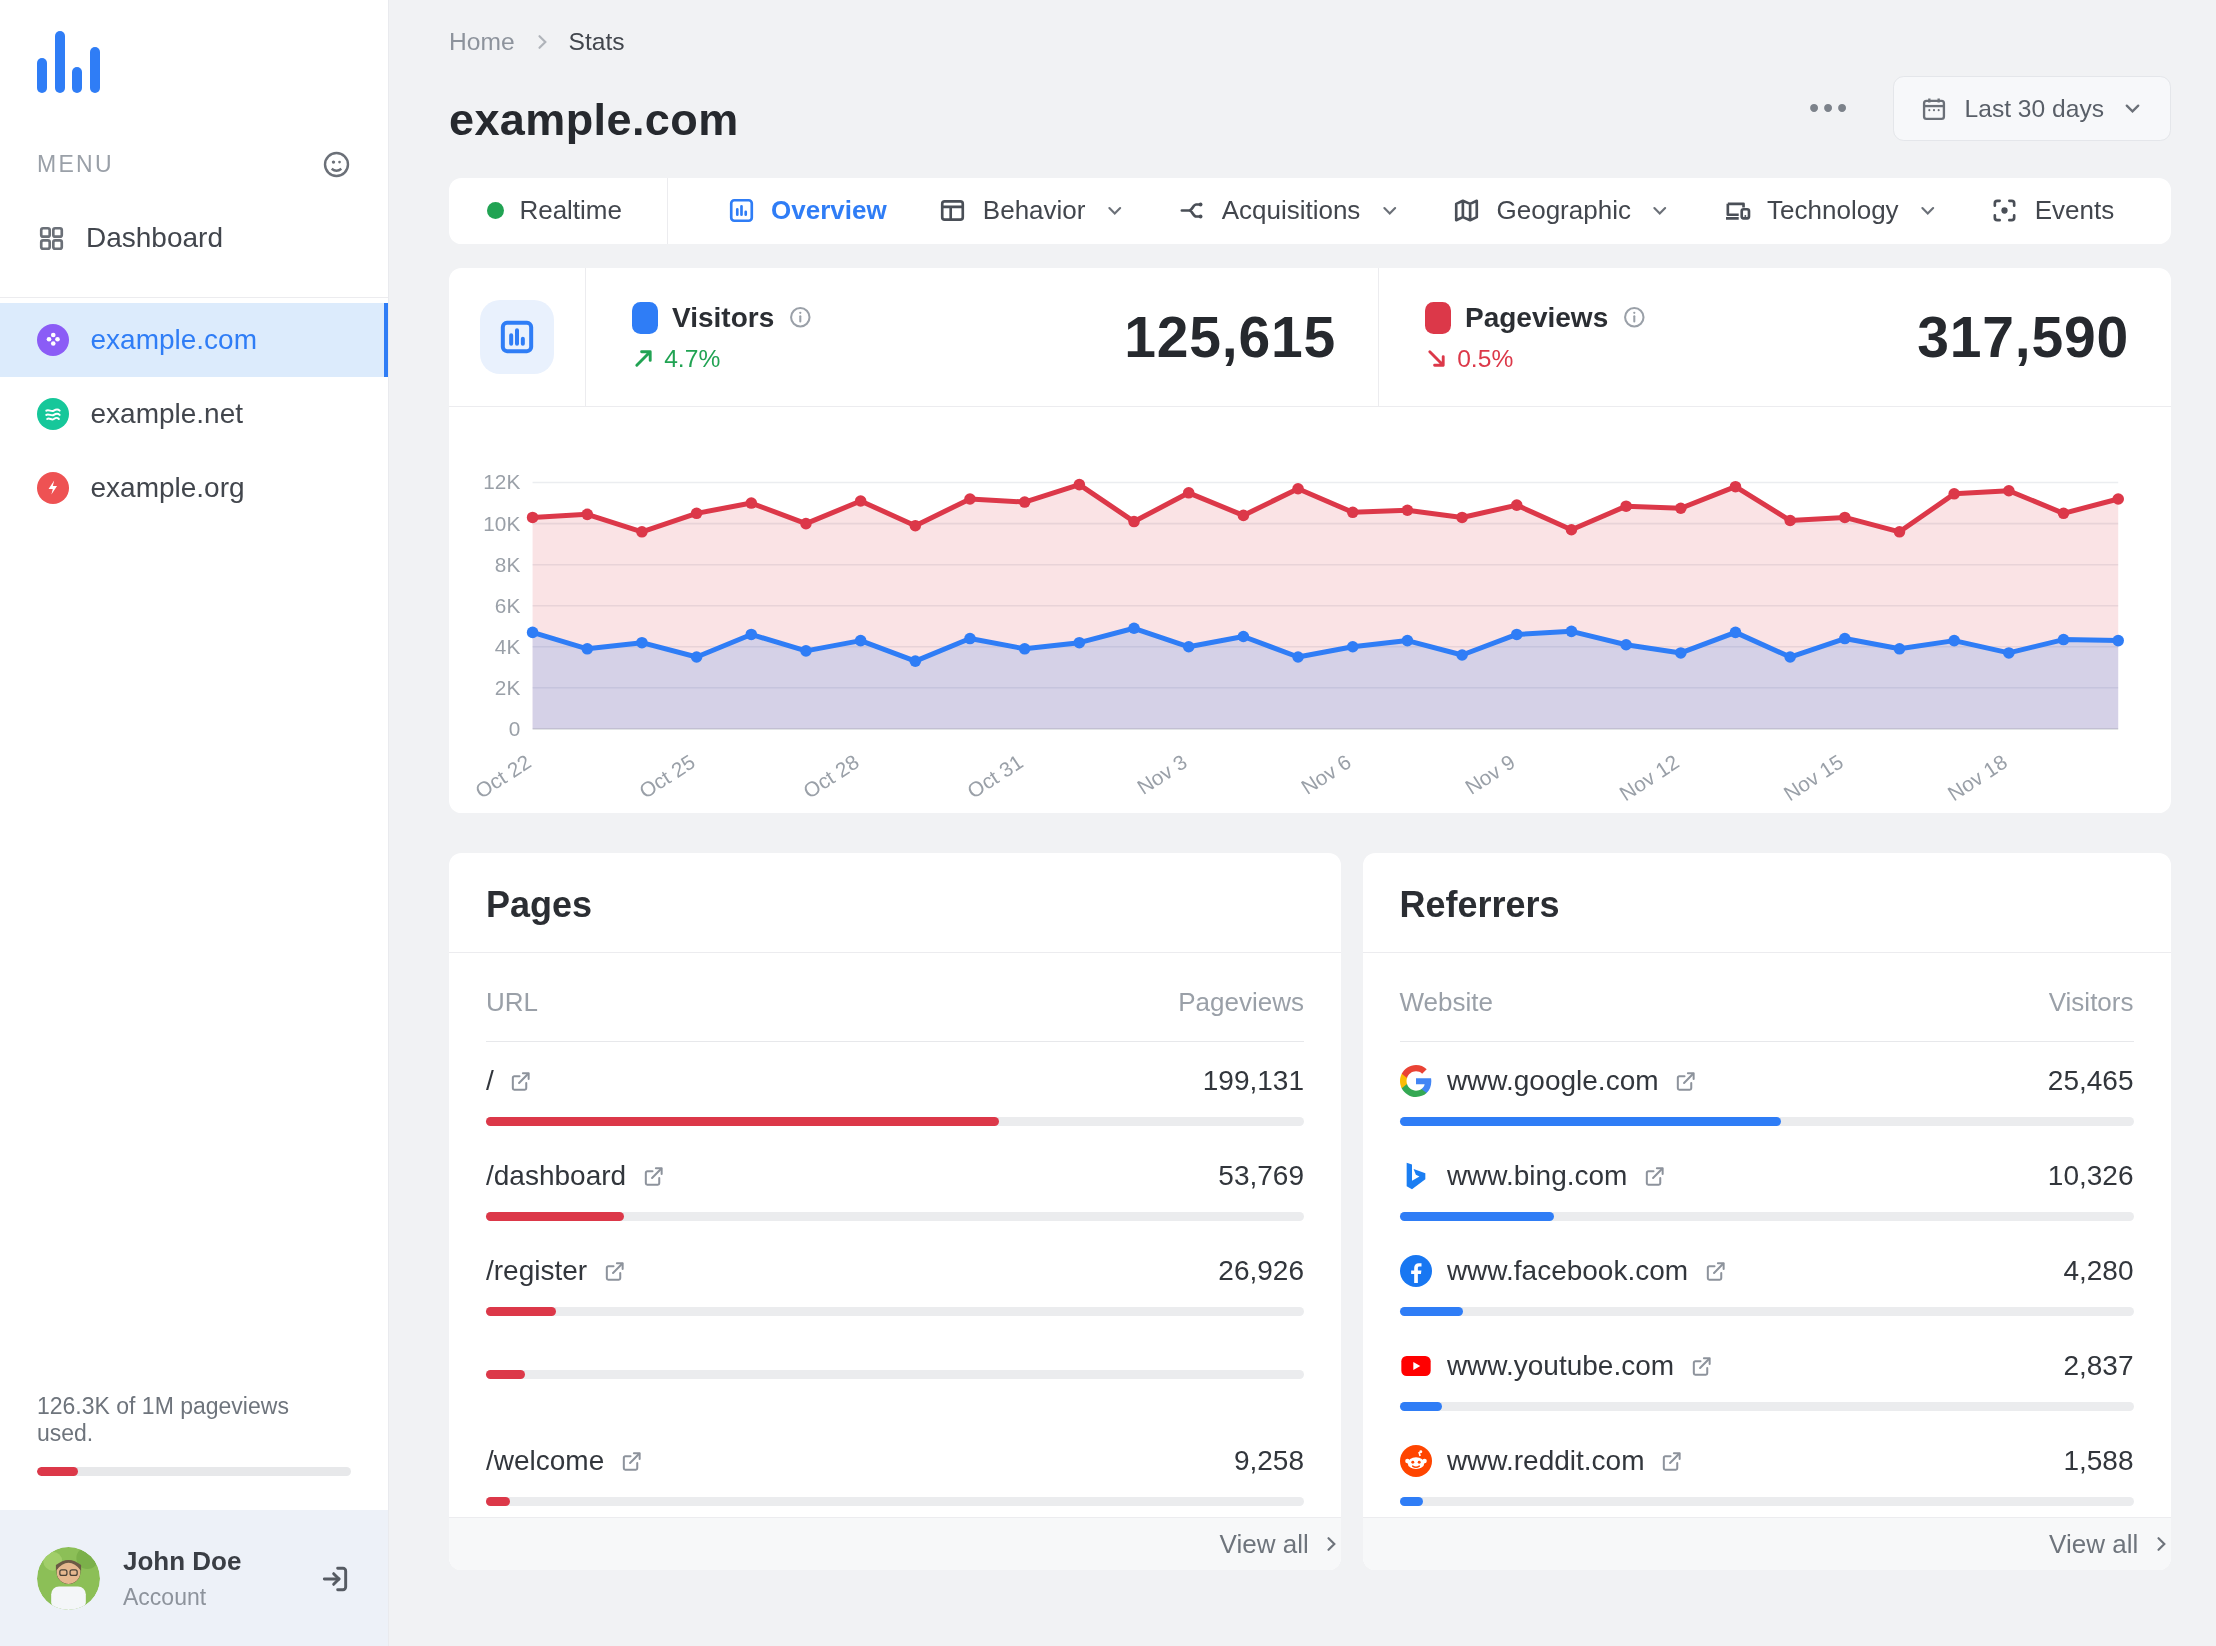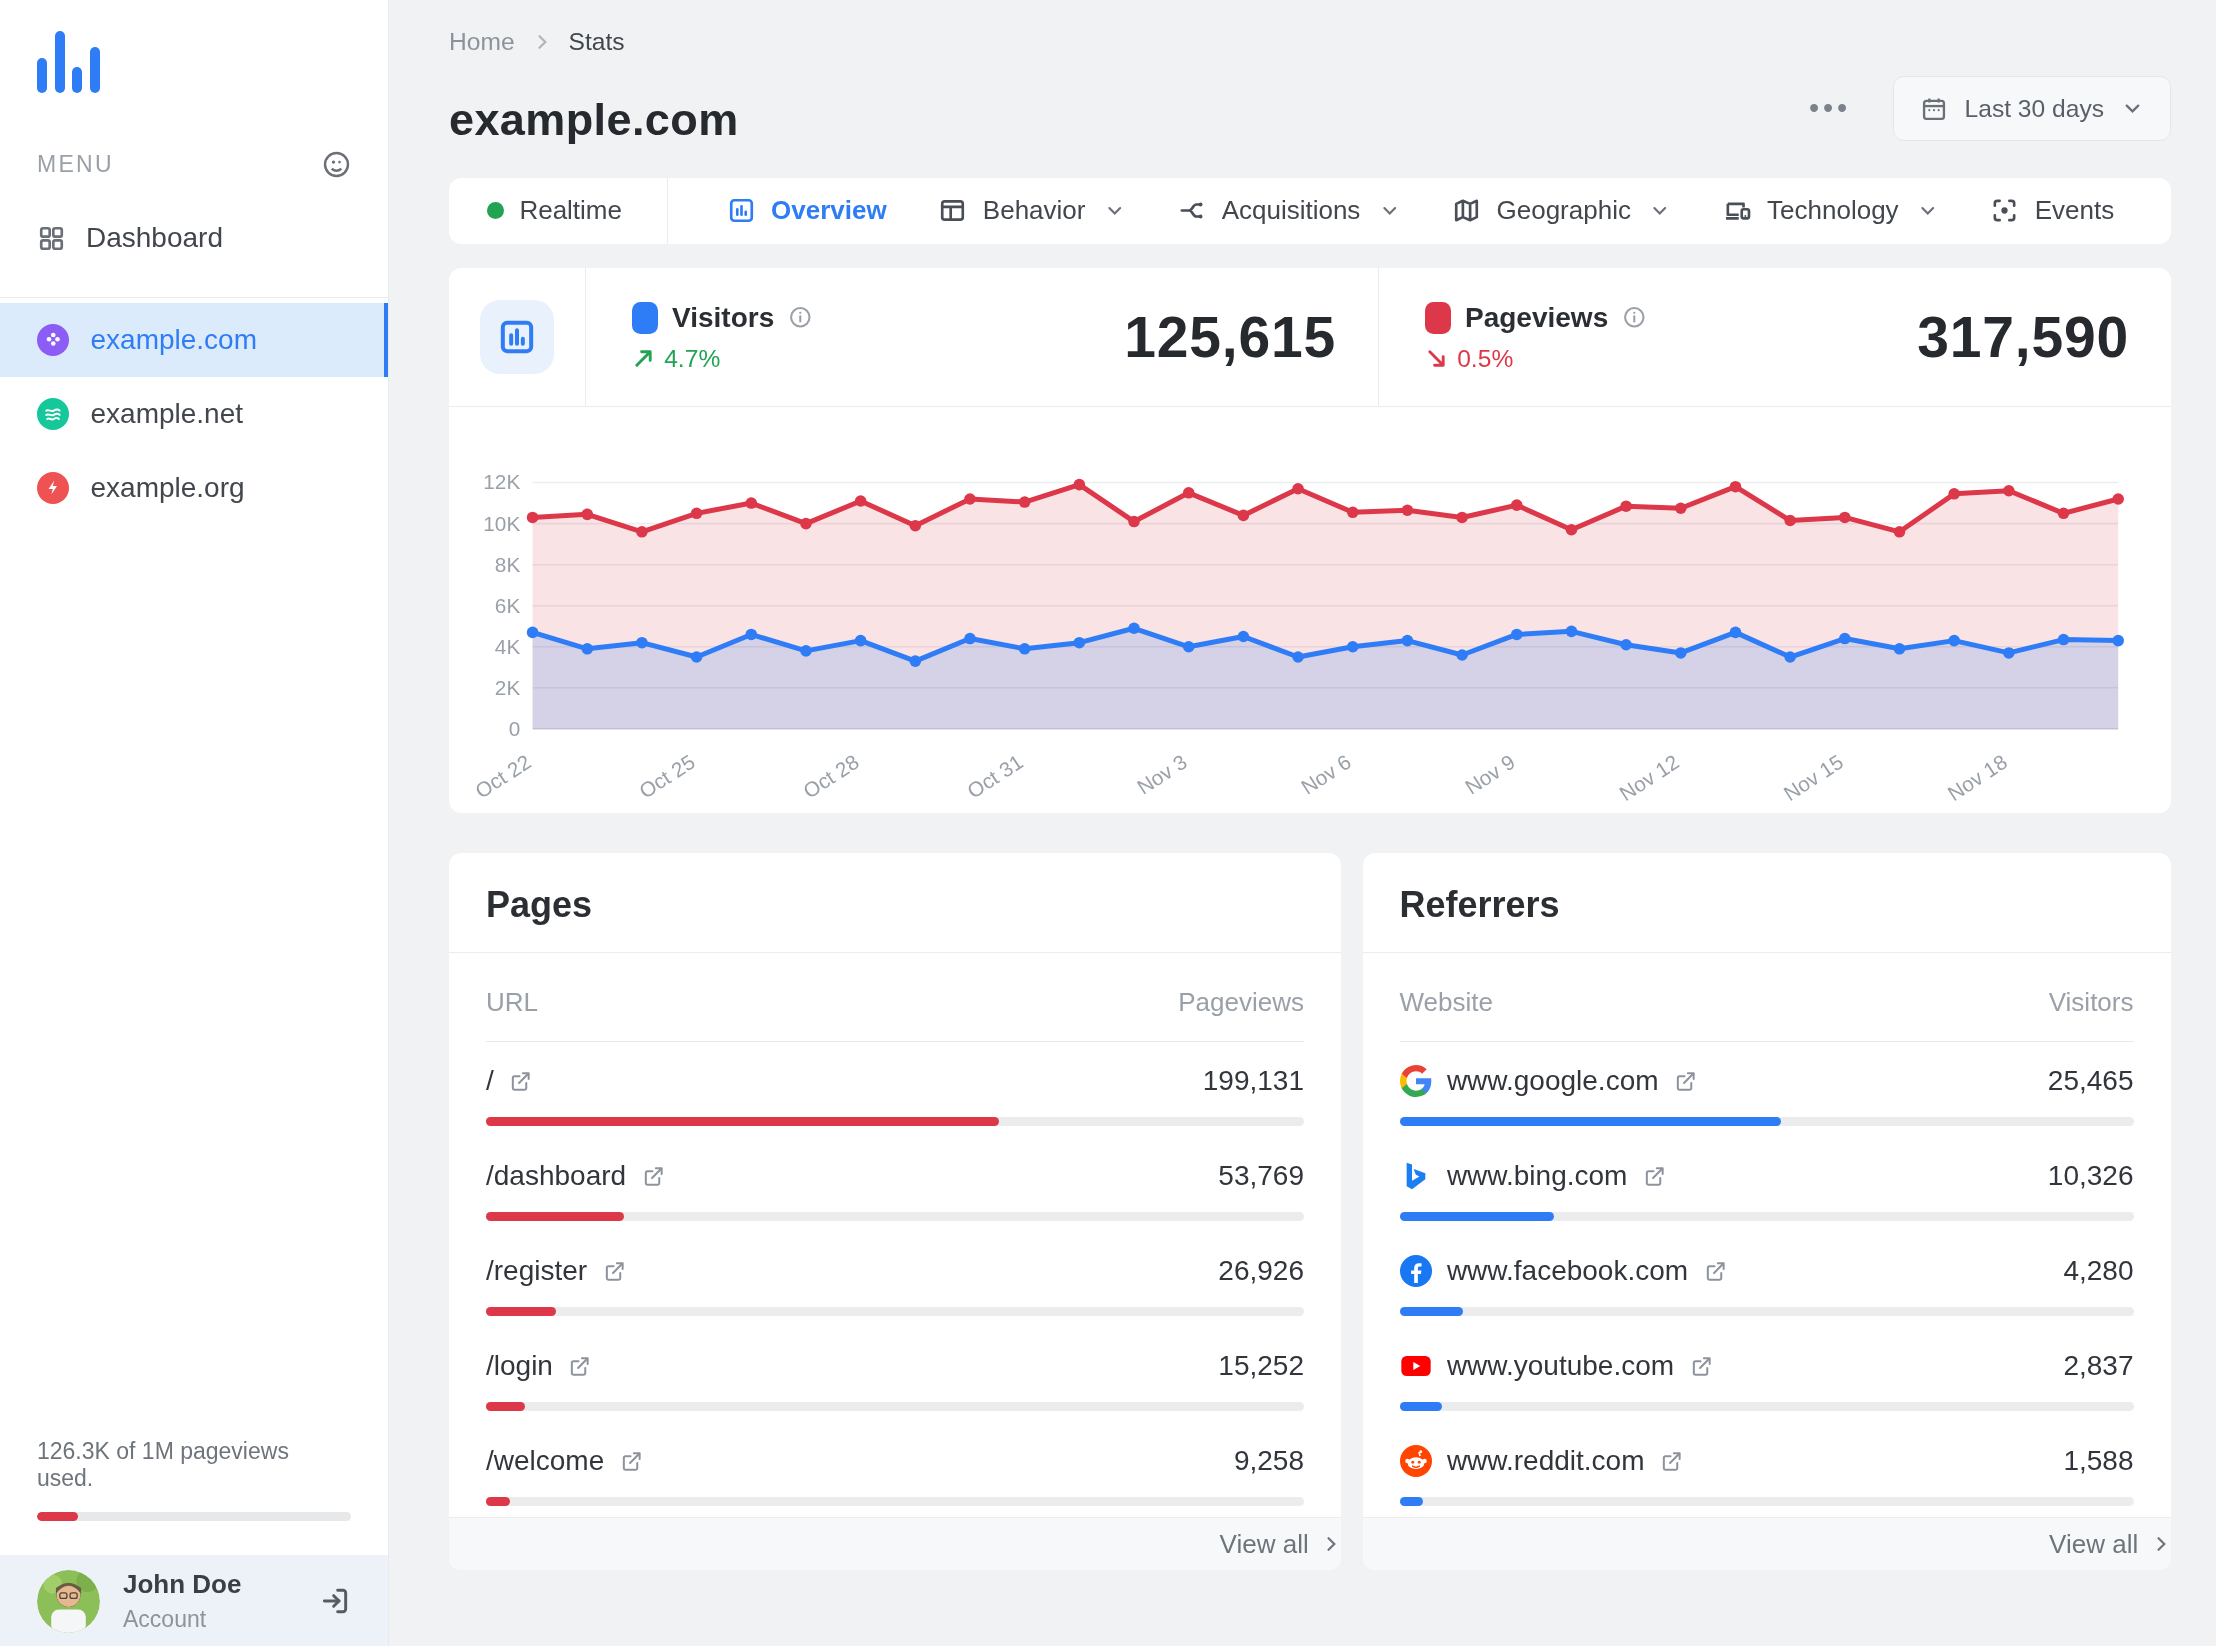--- a/index.html
+++ b/index.html
@@ -22,21 +22,21 @@
   .site-row { display:flex; align-items:center; gap:21.5px; height:74px; padding:0 37px;
     font-size:28px; color:#42464d; cursor:pointer; border-right:4.6px solid transparent; }
   .site-row.active { background:#dcebfc; border-right-color:#2f7df6; color:#2f7df6; }
   .site-badge { width:32px; height:32px; border-radius:50%; display:flex; align-items:center;
     justify-content:center; flex:none; }
   .spacer { flex:1; }
   .usage { padding:0 37px; margin-bottom:34px; }
   .usage-text { font-size:23px; color:#6e747c; }
   .usage-track { margin-top:20px; height:9.2px; border-radius:4.6px; background:#e7e8ea; overflow:hidden; }
   .usage-fill { height:100%; border-radius:4.6px; background:#dc3849; }
-  .account { height:92px; background:#edf1f8; display:flex; align-items:center; gap:23px;
+  .account { height:137px; background:#edf1f8; display:flex; align-items:center; gap:23px;
     padding:0 37px; cursor:pointer; }
   .avatar { width:63px; height:63px; border-radius:50%; overflow:hidden; flex:none; }
   .account-name { font-size:26px; font-weight:bold; color:#3a3e45; }
   .account-role { font-size:23px; color:#8d939c; margin-top:6.2px; }
   .account .spacer{flex:1;}
 
   
   .main { position:absolute; left:389px; top:0; width:1828px; height:1647px;
     padding:28px 46px 0 60px; }
   .breadcrumb { display:flex; align-items:center; gap:17px; font-size:24.6px; color:#8d939c; }
@@ -564,33 +564,20 @@
                   </svg>
                 </span>
               </span>
               <span class="trow-value">26,926</span>
             </div>
             <div class="bar-track">
               <div class="bar-fill" style="width: 8.5%;"></div>
             </div>
           </div>
           <div class="trow">
-            <div class="trow-top">
-              <span class="trow-label">
-                <span>/login</span>
-                <span class="ext">
-                  <svg width="23" height="23" viewBox="0 0 24 24" fill="none" stroke="currentColor" stroke-width="2.1" stroke-linecap="round" stroke-linejoin="round">
-                    <path d="M18 13.5V19a1.5 1.5 0 0 1-1.5 1.5h-11A1.5 1.5 0 0 1 4 19V8a1.5 1.5 0 0 1 1.5-1.5H11"></path>
-                    <path d="M14.5 3.5H20.5V9.5"></path>
-                    <path d="M10.5 13.5 20 4"></path>
-                  </svg>
-                </span>
-              </span>
-              <span class="trow-value">15,252</span>
-            </div>
             <div class="bar-track">
               <div class="bar-fill" style="width: 4.8%;"></div>
             </div>
           </div>
           <div class="trow">
             <div class="trow-top">
               <span class="trow-label">
                 <span>/welcome</span>
                 <span class="ext">
                   <svg width="23" height="23" viewBox="0 0 24 24" fill="none" stroke="currentColor" stroke-width="2.1" stroke-linecap="round" stroke-linejoin="round">

